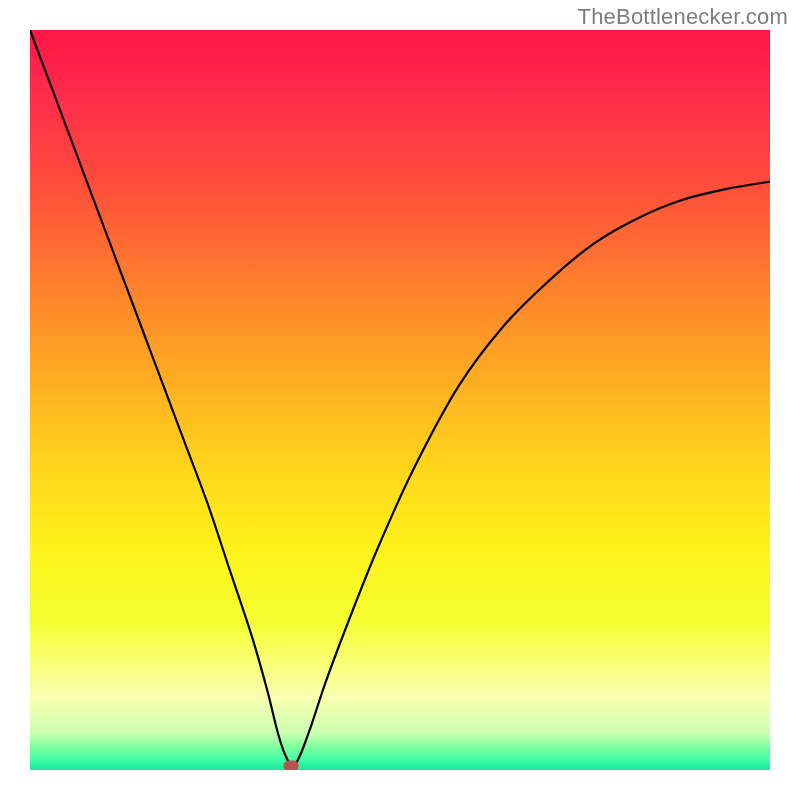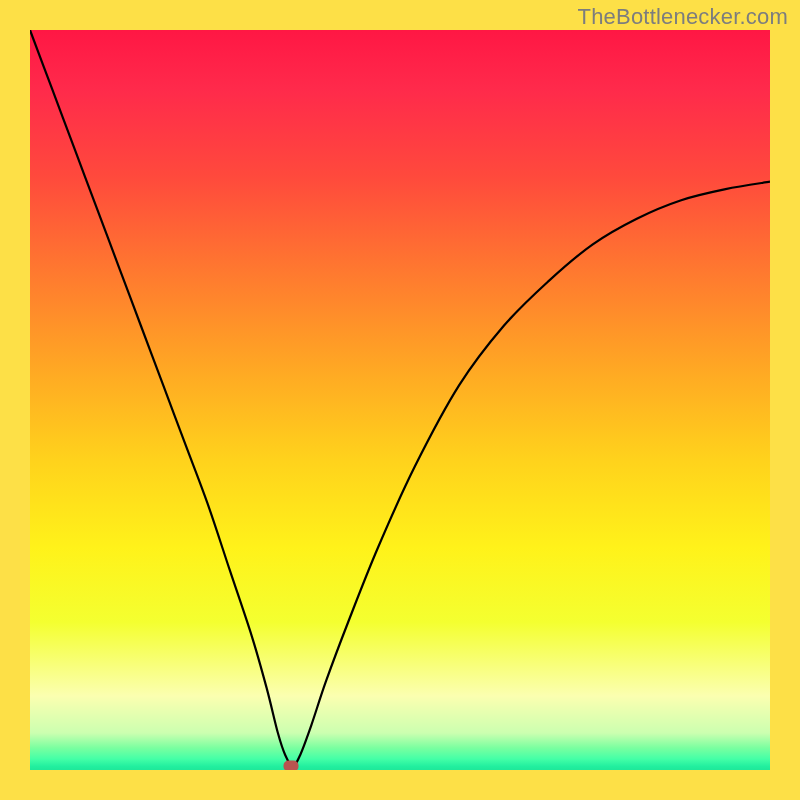--- a/index.html
+++ b/index.html
@@ -7,21 +7,21 @@
     padding: 0;
     width: 800px;
     height: 800px;
     overflow: hidden;
     background: #000;
     font-family: Arial, Helvetica, sans-serif;
   }
   .frame {
     position: absolute;
     inset: 0;
-    background: #fde047;
+    background: #ffffff;
   }
   .plot-area {
     position: absolute;
     left: 30px;
     top: 30px;
     width: 740px;
     height: 740px;
     overflow: hidden;
   }
   .gradient {

